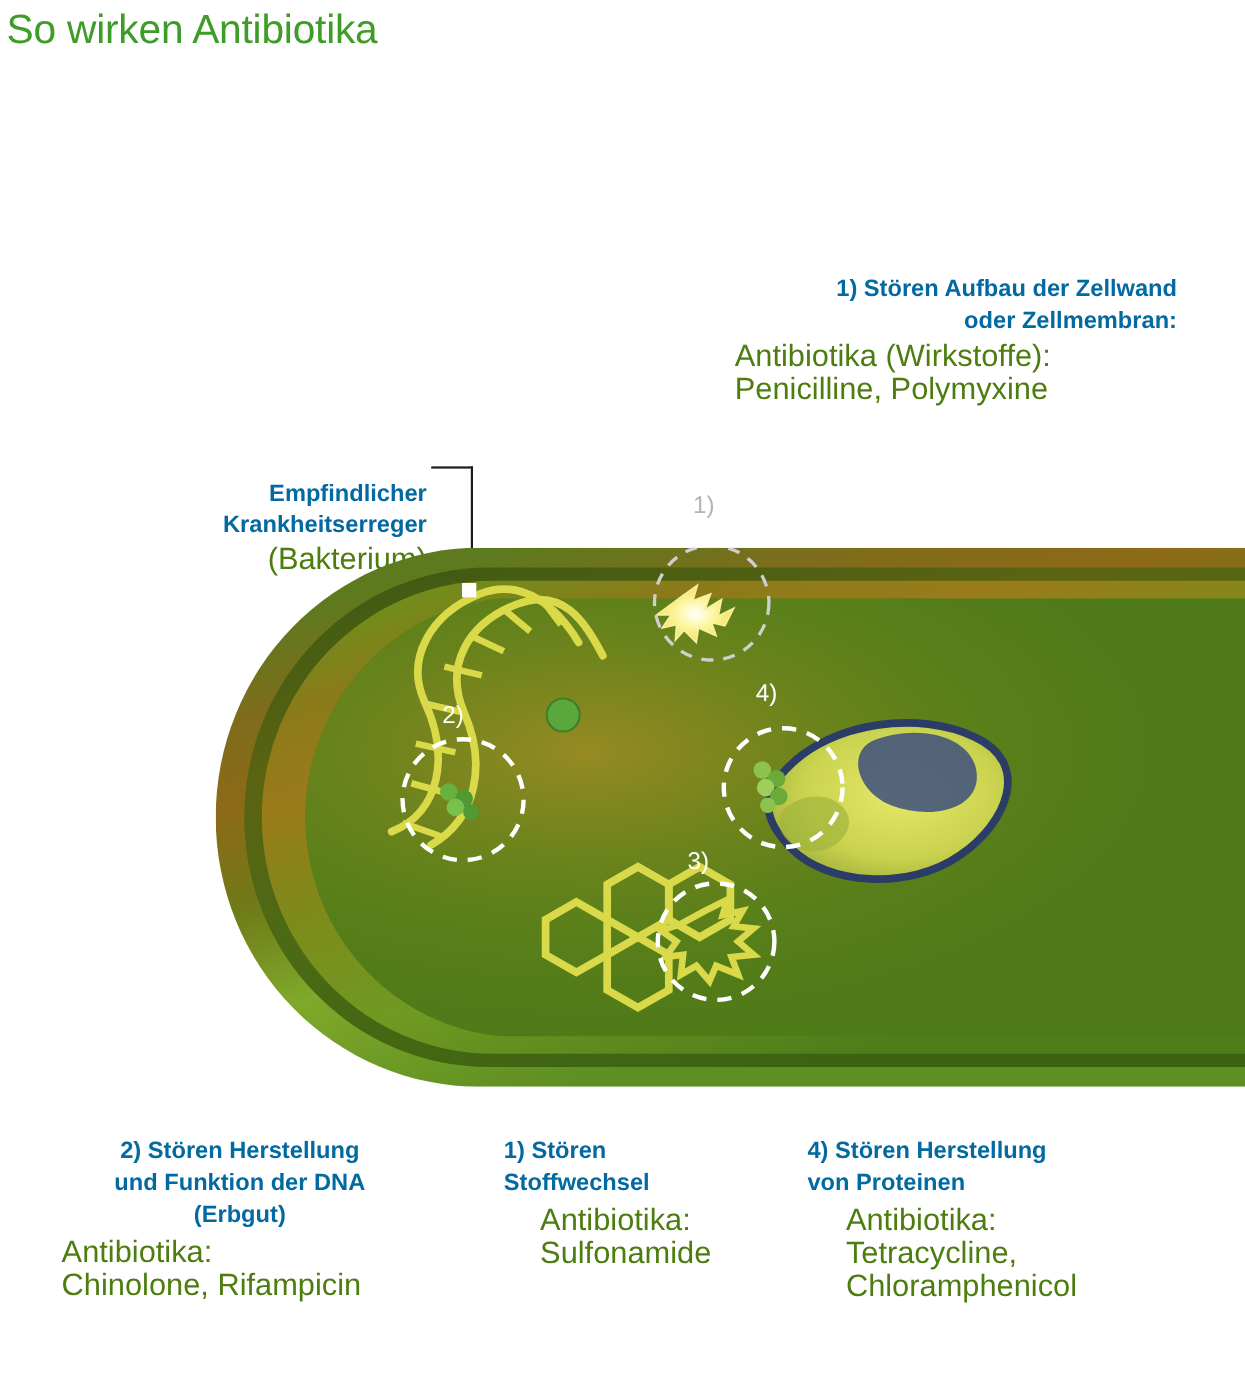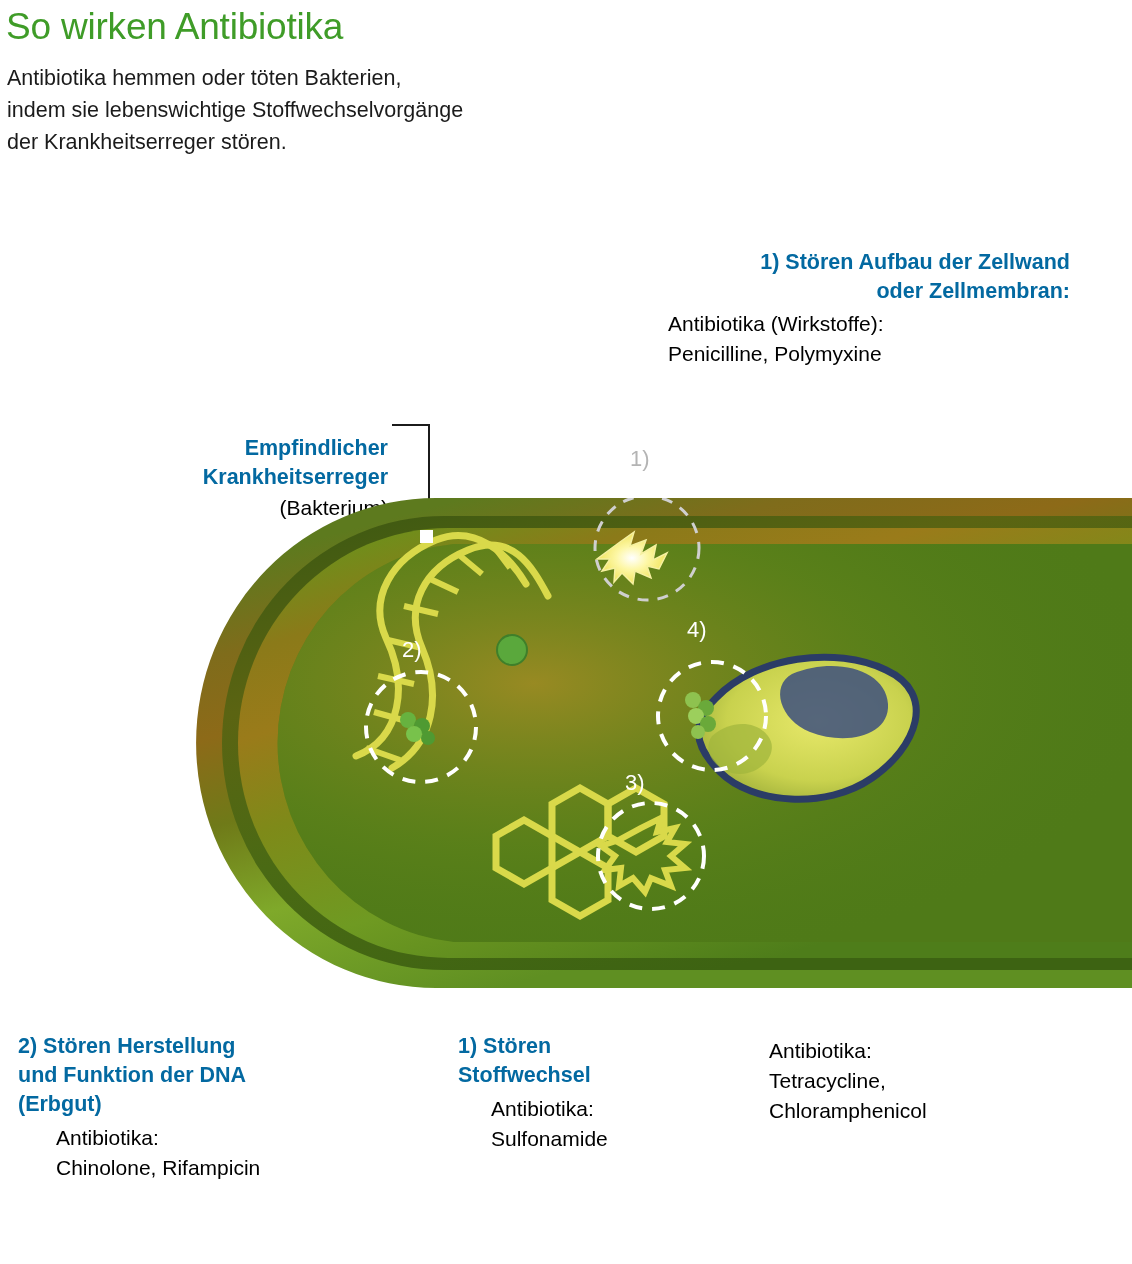--- a/index.html
+++ b/index.html
@@ -37,38 +37,38 @@
   
   .callout { position: absolute; }
   .c-head {
     font-weight: bold;
     color: #0369a1;
     font-size: 21.5px;
     line-height: 29px;
     white-space: pre-line;
   }
   .c-body {
-    font-size: 21px;
+    font-size: 28px;
     line-height: 30px;
-    color: #000000;
+    color: #4d7c0f;
     white-space: pre-line;
   }
 
   
   #callout1 { left: 560px; top: 248px; width: 510px; text-align: right; }
   #callout1 .c-body { text-align: left; padding-left: 108px; margin-top: 3px; }
 
   
   #labelPathogen { left: 60px; top: 398px; width: 328px; text-align: right; }
   #labelPathogen .c-head { line-height: 29px; margin-top: 36px; }
   #labelPathogen .c-body { margin-top: 1px; }
 
   
   #callout2 { left: 18px; top: 1032px; width: 400px; }
-  #callout2 .c-head { text-indent: 0; }
+  #callout2 .c-head { text-indent: 0; text-align: center; }
   #callout2 .c-body { margin-top: 4px; padding-left: 38px; }
 
   #callout3 { left: 458px; top: 1032px; width: 250px; }
   #callout3 .c-body { margin-top: 4px; padding-left: 33px; }
 
   #callout4 { left: 734px; top: 1032px; width: 330px; }
   #callout4 .c-body { margin-top: 4px; padding-left: 35px; }
 
   
   #figure {
@@ -102,23 +102,20 @@
   #m2 { left: 402px; top: 637px; }
   #m3 { left: 625px; top: 770px; }
   #m4 { left: 687px; top: 617px; }
 </style>
 </head>
 <body>
 
 <div class="page">
 
   <div id="title">So wirken Antibiotika</div>
-  <div id="subtitle">Antibiotika hemmen oder töten Bakterien,
-indem sie lebenswichtige Stoffwechselvorgänge
-der Krankheitserreger stören.</div>
 
   <div class="callout" id="callout1">
     <div class="c-head">1) Stören Aufbau der Zellwand
 oder Zellmembran:</div>
     <div class="c-body">Antibiotika (Wirkstoffe):
 Penicilline, Polymyxine</div>
   </div>
 
   <div class="callout" id="labelPathogen">
     <div class="c-head">Empfindlicher
@@ -269,18 +266,20 @@
   </div>
 
   <div class="callout" id="callout3">
     <div class="c-head">1) Stören
     Stoffwechsel</div>
     <div class="c-body">Antibiotika:
 Sulfonamide</div>
   </div>
 
   <div class="callout" id="callout4">
+    <div class="c-head">4) Stören Herstellung
+    von Proteinen</div>
     <div class="c-body">Antibiotika:
 Tetracycline,
 Chloramphenicol</div>
   </div>
 
 </div>
 
 </body></html>

